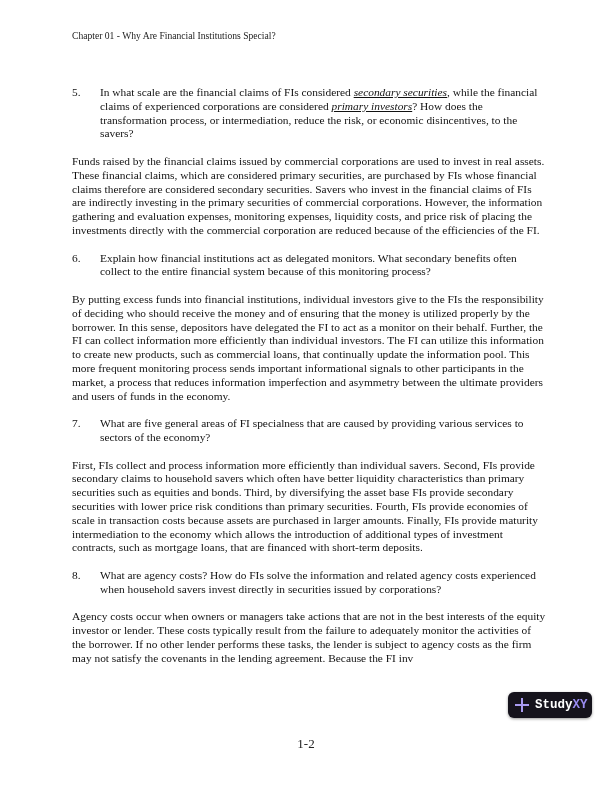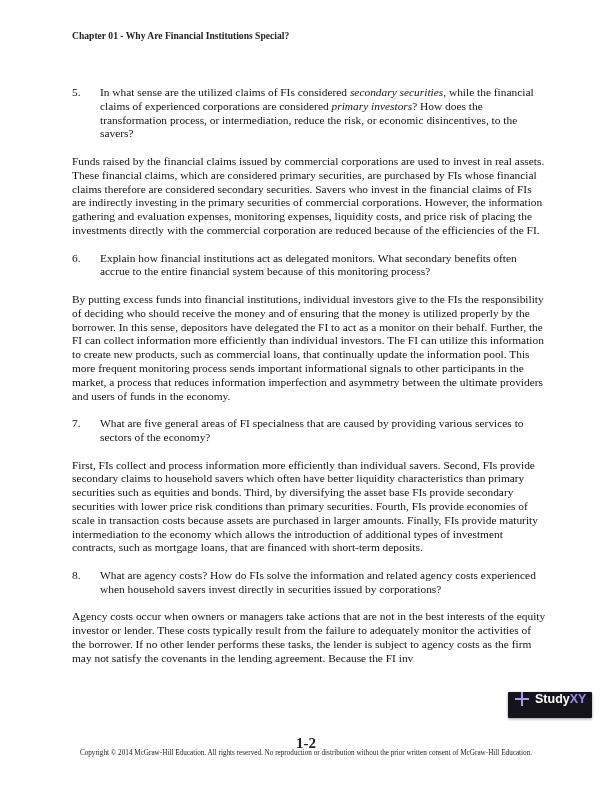--- a/index.html
+++ b/index.html
@@ -1,71 +1,70 @@
 <!DOCTYPE html>
 <html><head>
 <meta charset="utf-8">
 <style>
   html, body { margin: 0; padding: 0; background: #ffffff; }
   body { width: 612px; height: 792px; position: relative; overflow: hidden;
          font-family: "Liberation Serif", "DejaVu Serif", serif; color: #111; }
-  .header { position: absolute; left: 72px; top: 30px; font-size: 9.6px; color: #222; font-weight: bold; }
+  .header { position: absolute; left: 72px; top: 30px; font-size: 9.6px; color: #222; }
   .content { position: absolute; left: 72px; top: 86px; width: 474px; font-size: 11.4px; line-height: 13.8px; }
   .q { display: flex; margin: 0 0 13.8px 0; }
   .q .num { width: 28px; flex: none; }
   .q .text { flex: 1; }
   .a { margin: 0 0 13.8px 0; }
   .footer { position: absolute; left: 60px; width: 492px; top: 738px; text-align: center;
             font-size: 7.2px; line-height: 8.6px; color: #222; }
-  .page-num { font-size: 15px; line-height: 11px; margin-bottom: 0px; font-weight: bold; }
+  .page-num { font-size: 13px; line-height: 11px; margin-bottom: 0px; }
   .badge { position: absolute; left: 508px; top: 692px; width: 84px; height: 26px;
-           background: #15131c; border-radius: 1px; display: flex; align-items: flex-start;
-           font-family: Liberation Sans, sans-serif; font-weight: bold; font-size: 12.5px; color: #fff;
+           background: #15131c; border-radius: 6px; display: flex; align-items: center;
+           font-family: Liberation Mono, monospace; font-weight: bold; font-size: 12.5px; color: #fff;
            box-shadow: 0 1px 3px rgba(0,0,0,0.4); cursor: pointer; }
   .badge .plus { margin-left: 7px; margin-right: 6px; width: 14px; height: 14px; position: relative; }
   .badge .plus::before, .badge .plus::after { content: ""; position: absolute; background: #a99bf0; }
   .badge .plus::before { left: 6px; top: 0; width: 2px; height: 14px; }
   .badge .plus::after { top: 6px; left: 0; width: 14px; height: 2px; }
   .badge .xy { color: #9a8cf2; }
-  em { font-style: italic; }
+  em { font-style: italic; text-decoration: underline; }
 </style>
 </head>
 <body>
 
 <div class="header">Chapter 01 - Why Are Financial Institutions Special?</div>
 
 <div class="content">
 
   <div class="q">
     <span class="num">5.</span>
-    <span class="text"><span>In what sense are the utilized claims of FIs considered </span><em>secondary securities</em><span>, while the financial claims of experienced corporations are considered </span><em>primary investors</em><span>? How does the transformation process, or intermediation, reduce the risk, or economic disincentives, to the savers?</span></span>
+    <span class="text"><span>In what scale are the financial claims of FIs considered </span><em>secondary securities</em><span>, while the financial claims of experienced corporations are considered </span><em>primary investors</em><span>? How does the transformation process, or intermediation, reduce the risk, or economic disincentives, to the savers?</span></span>
   </div>
   <p class="a">Funds raised by the financial claims issued by commercial corporations are used to invest in real assets. These financial claims, which are considered primary securities, are purchased by FIs whose financial claims therefore are considered secondary securities. Savers who invest in the financial claims of FIs are indirectly investing in the primary securities of commercial corporations. However, the information gathering and evaluation expenses, monitoring expenses, liquidity costs, and price risk of placing the investments directly with the commercial corporation are reduced because of the efficiencies of the FI.</p>
 
   <div class="q">
     <span class="num">6.</span>
-    <span class="text">Explain how financial institutions act as delegated monitors. What secondary benefits often accrue to the entire financial system because of this monitoring process?</span>
+    <span class="text">Explain how financial institutions act as delegated monitors. What secondary benefits often collect to the entire financial system because of this monitoring process?</span>
   </div>
   <p class="a">By putting excess funds into financial institutions, individual investors give to the FIs the responsibility of deciding who should receive the money and of ensuring that the money is utilized properly by the borrower. In this sense, depositors have delegated the FI to act as a monitor on their behalf. Further, the FI can collect information more efficiently than individual investors. The FI can utilize this information to create new products, such as commercial loans, that continually update the information pool. This more frequent monitoring process sends important informational signals to other participants in the market, a process that reduces information imperfection and asymmetry between the ultimate providers and users of funds in the economy.</p>
 
   <div class="q">
     <span class="num">7.</span>
     <span class="text">What are five general areas of FI specialness that are caused by providing various services to sectors of the economy?</span>
   </div>
   <p class="a">First, FIs collect and process information more efficiently than individual savers. Second, FIs provide secondary claims to household savers which often have better liquidity characteristics than primary securities such as equities and bonds. Third, by diversifying the asset base FIs provide secondary securities with lower price risk conditions than primary securities. Fourth, FIs provide economies of scale in transaction costs because assets are purchased in larger amounts. Finally, FIs provide maturity intermediation to the economy which allows the introduction of additional types of investment contracts, such as mortgage loans, that are financed with short-term deposits.</p>
 
   <div class="q">
     <span class="num">8.</span>
     <span class="text">What are agency costs? How do FIs solve the information and related agency costs experienced when household savers invest directly in securities issued by corporations?</span>
   </div>
   <p class="a">Agency costs occur when owners or managers take actions that are not in the best interests of the equity investor or lender. These costs typically result from the failure to adequately monitor the activities of the borrower. If no other lender performs these tasks, the lender is subject to agency costs as the firm may not satisfy the covenants in the lending agreement. Because the FI inv</p>
 
 </div>
 
 <div class="footer">
   <div class="page-num">1-2</div>
-  <div>Copyright © 2014 McGraw-Hill Education. All rights reserved. No reproduction or distribution without the prior written consent of McGraw-Hill Education.</div>
 </div>
 
 <div class="badge">
   <span class="plus"></span>
   <span><span>Study</span><span class="xy">XY</span></span>
 </div>
 
 </body></html>

